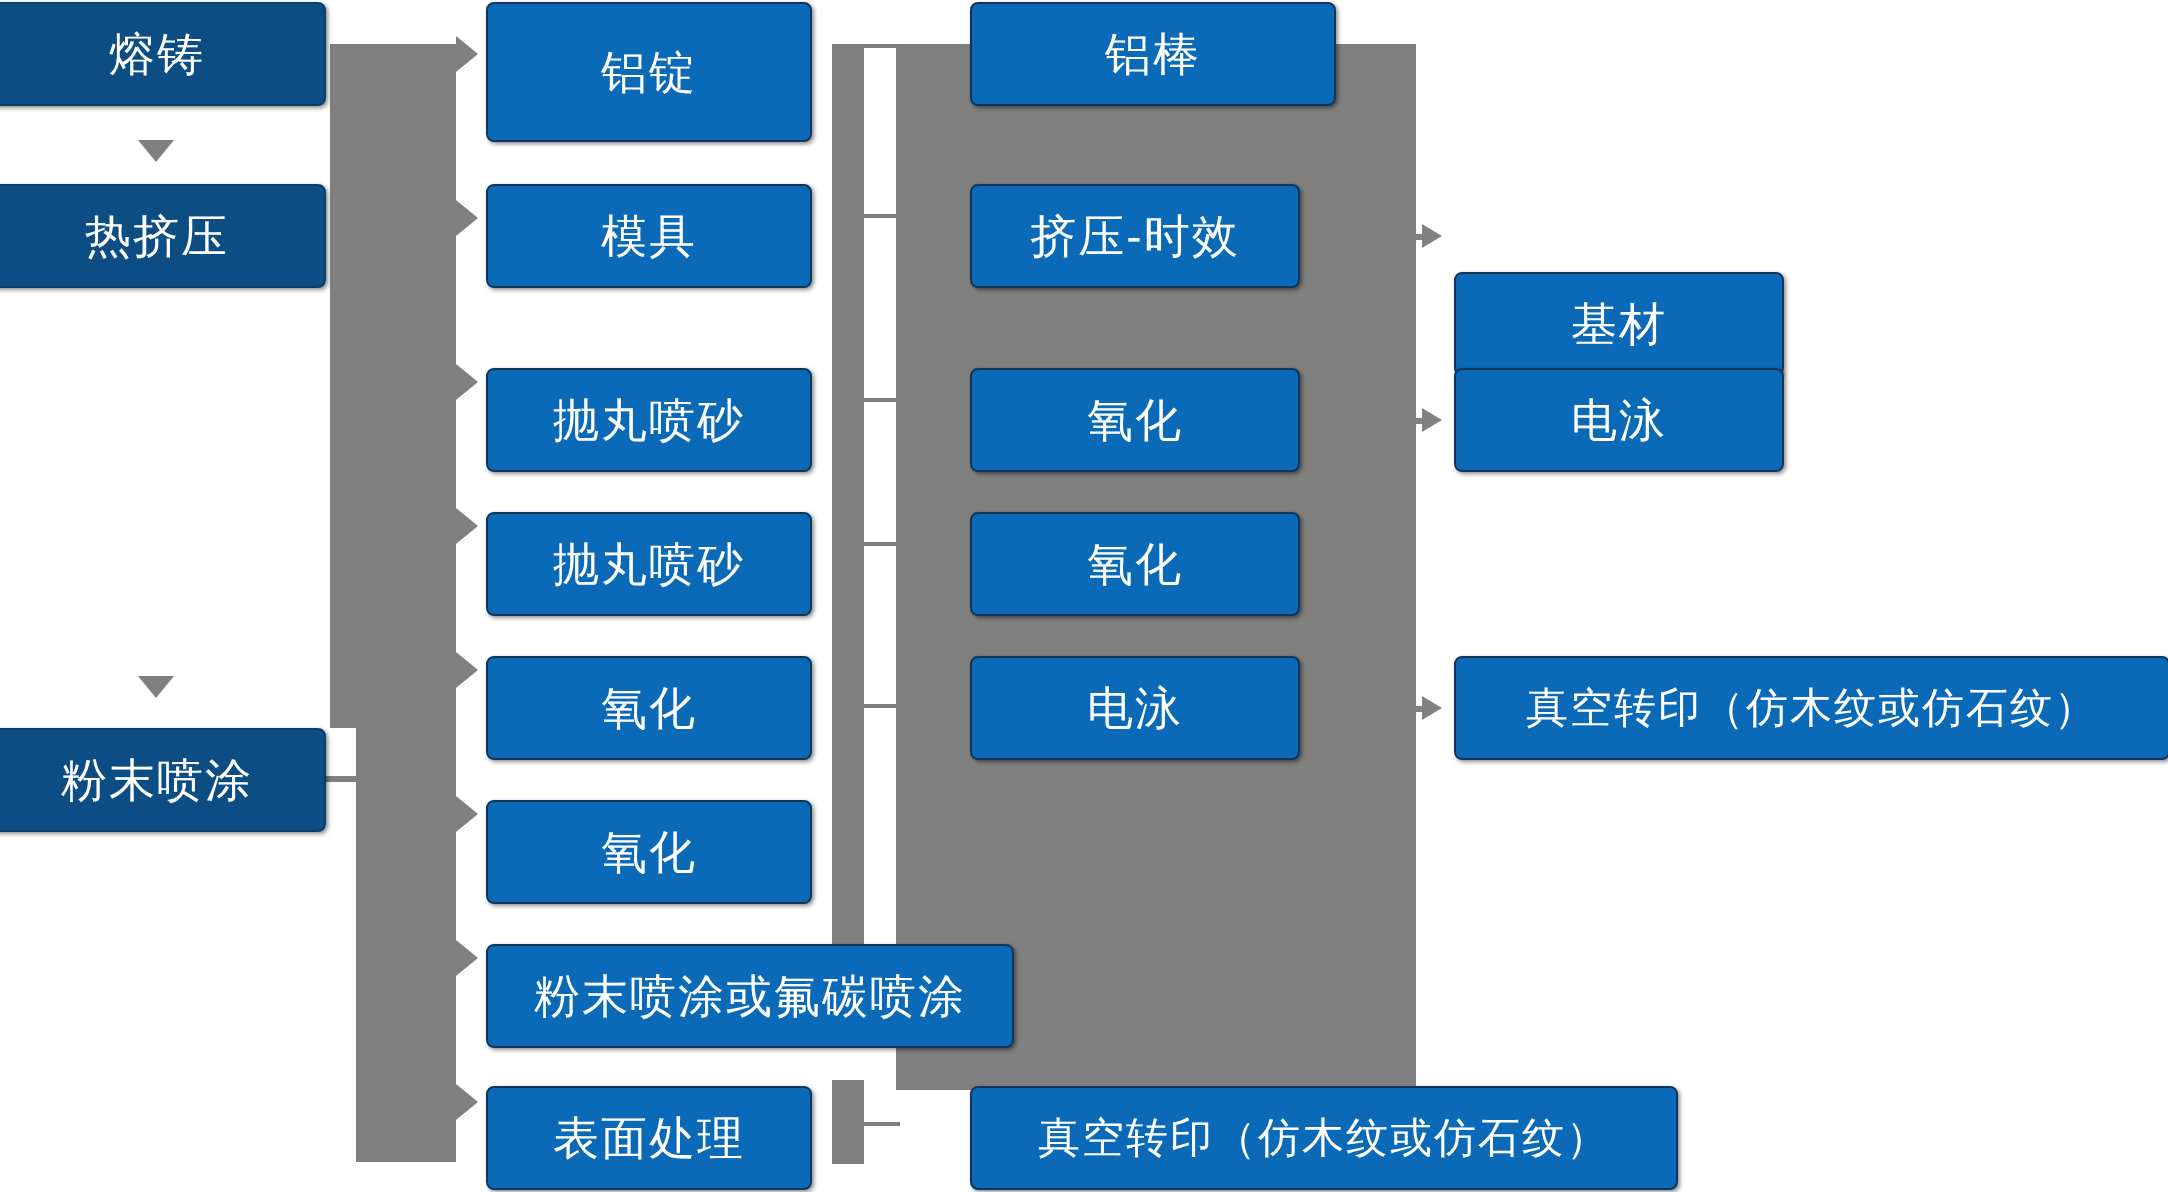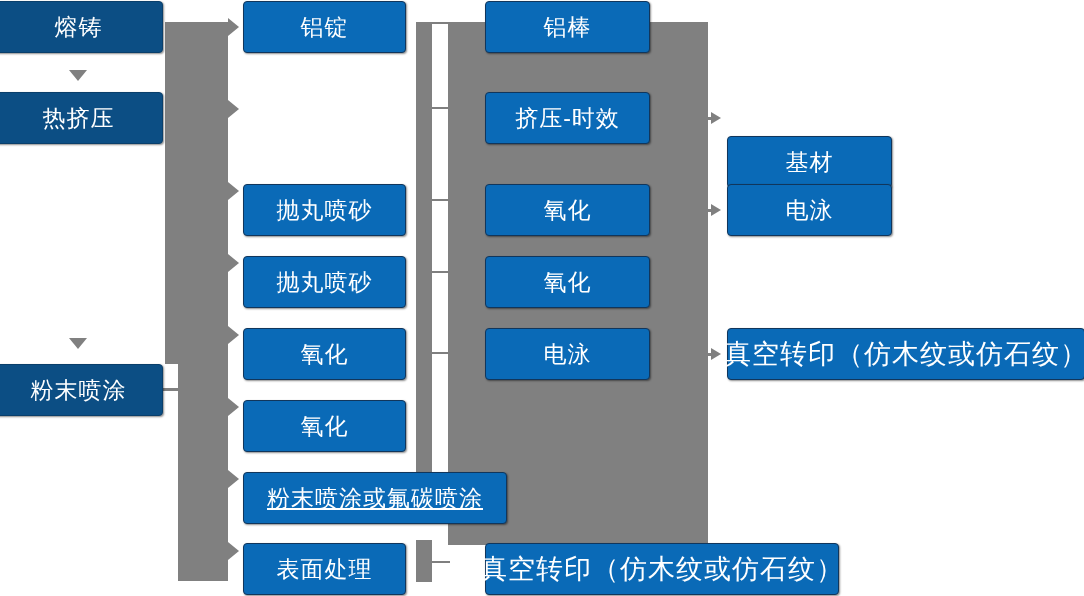--- a/index.html
+++ b/index.html
@@ -83,21 +83,21 @@
   .box-dark{
     background:#0c4e84;
     border-color:#0a3f6b;
     font-size:23px;
   }
   .box-light{
     background:#0a6ab7;
     border-color:#11365c;
     font-size:23px;
   }
-  .box-wide{ font-size:27px;font-family:Liberation Mono, monospace; }
+  .box-wide{ font-size:21px;font-family:Liberation Mono, monospace; }
 </style>
 </head>
 <body>
 
 <div id="canvas">
 
   <div class="gray" style="left:165px;top:22px;width:63px;height:342px;"></div>
   <div class="gray" style="left:178px;top:364px;width:50px;height:217px;"></div>
 
   <div class="gray" style="left:163px;top:388px;width:22px;height:3px;"></div>
@@ -145,50 +145,53 @@
   </div>
 
   <div class="box box-dark" style="left:-6px;top:92px;width:169px;height:52px;">
     <span>热挤压</span>
   </div>
 
   <div class="box box-dark" style="left:-6px;top:364px;width:169px;height:52px;">
     <span>粉末喷涂</span>
   </div>
 
-  <div class="box box-light" style="left:243px;top:1px;width:163px;height:52px;">
+  <div class="box box-light" style="left:243px;top:1px;width:163px;height:70px;">
     <span>铝锭</span>
   </div>
 
+  <div class="box box-light" style="left:243px;top:92px;width:163px;height:52px;">
+    <span>模具</span>
+  </div>
 
   <div class="box box-light" style="left:243px;top:184px;width:163px;height:52px;">
     <span>抛丸喷砂</span>
   </div>
 
   <div class="box box-light" style="left:243px;top:256px;width:163px;height:52px;">
     <span>抛丸喷砂</span>
   </div>
 
   <div class="box box-light" style="left:243px;top:328px;width:163px;height:52px;">
     <span>氧化</span>
   </div>
 
   <div class="box box-light" style="left:243px;top:400px;width:163px;height:52px;">
     <span>氧化</span>
   </div>
 
-  <div class="box box-light" style="left:243px;top:472px;width:264px;height:52px;text-decoration:underline;">
+  <div class="box box-light" style="left:243px;top:472px;width:264px;height:52px;">
     <span>粉末喷涂或氟碳喷涂</span>
   </div>
 
   <div class="box box-light" style="left:243px;top:543px;width:163px;height:52px;">
     <span>表面处理</span>
   </div>
 
-  <div class="box box-light" style="left:485px;top:1px;width:165px;height:52px;">
+  <div class="box box-light" style="left:485px;top:1px;width:183px;height:52px;">
     <span>铝棒</span>
   </div>
 
   <div class="box box-light" style="left:485px;top:92px;width:165px;height:52px;">
     <span>挤压-时效</span>
   </div>
 
   <div class="box box-light" style="left:485px;top:184px;width:165px;height:52px;">
     <span>氧化</span>
   </div>

